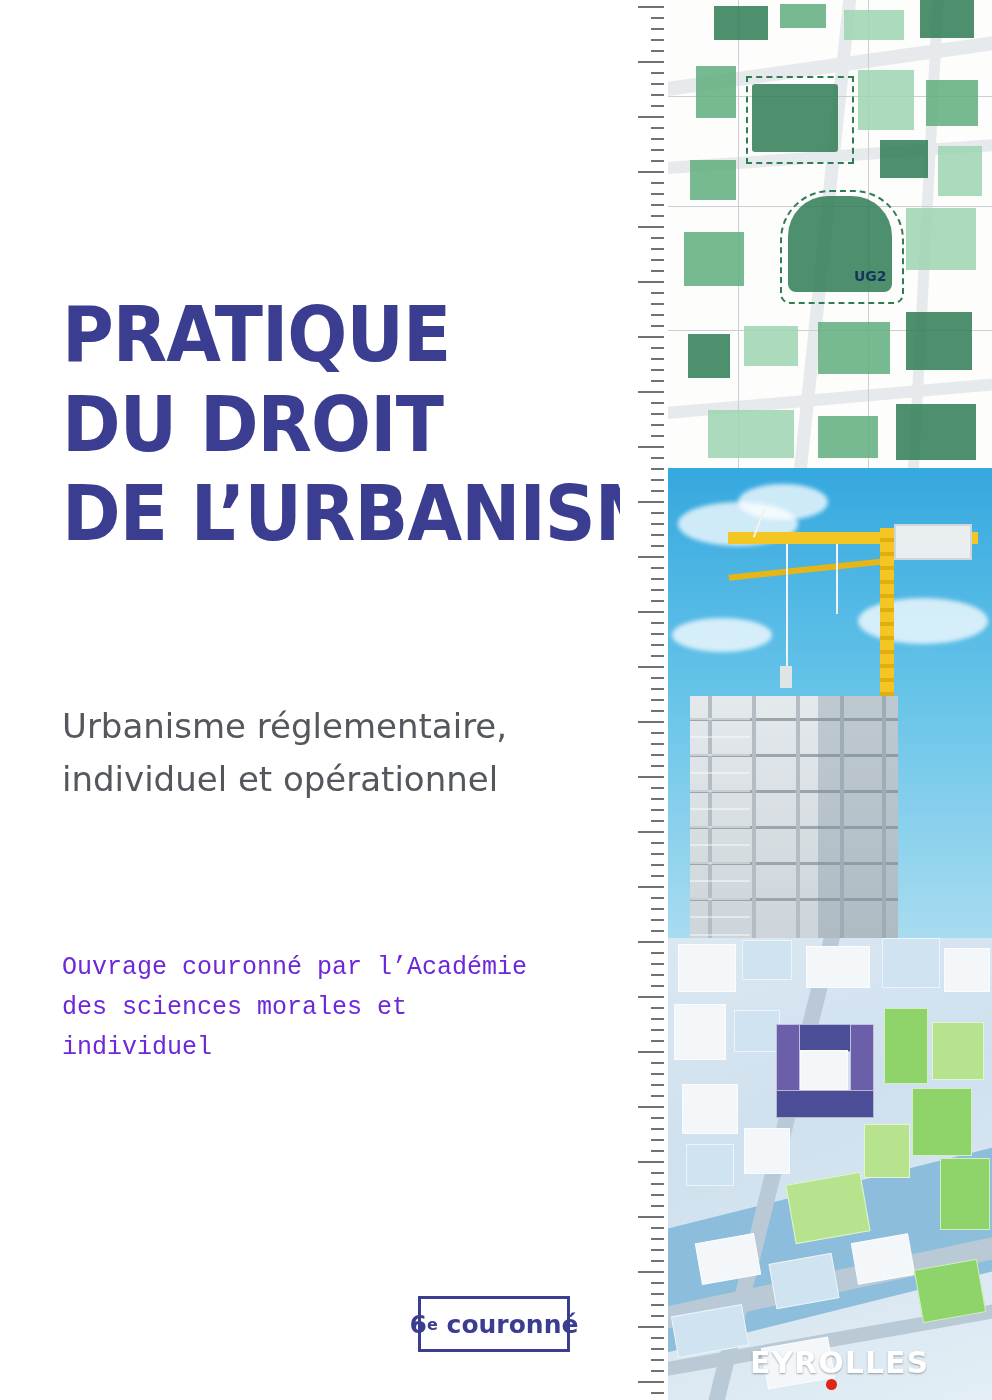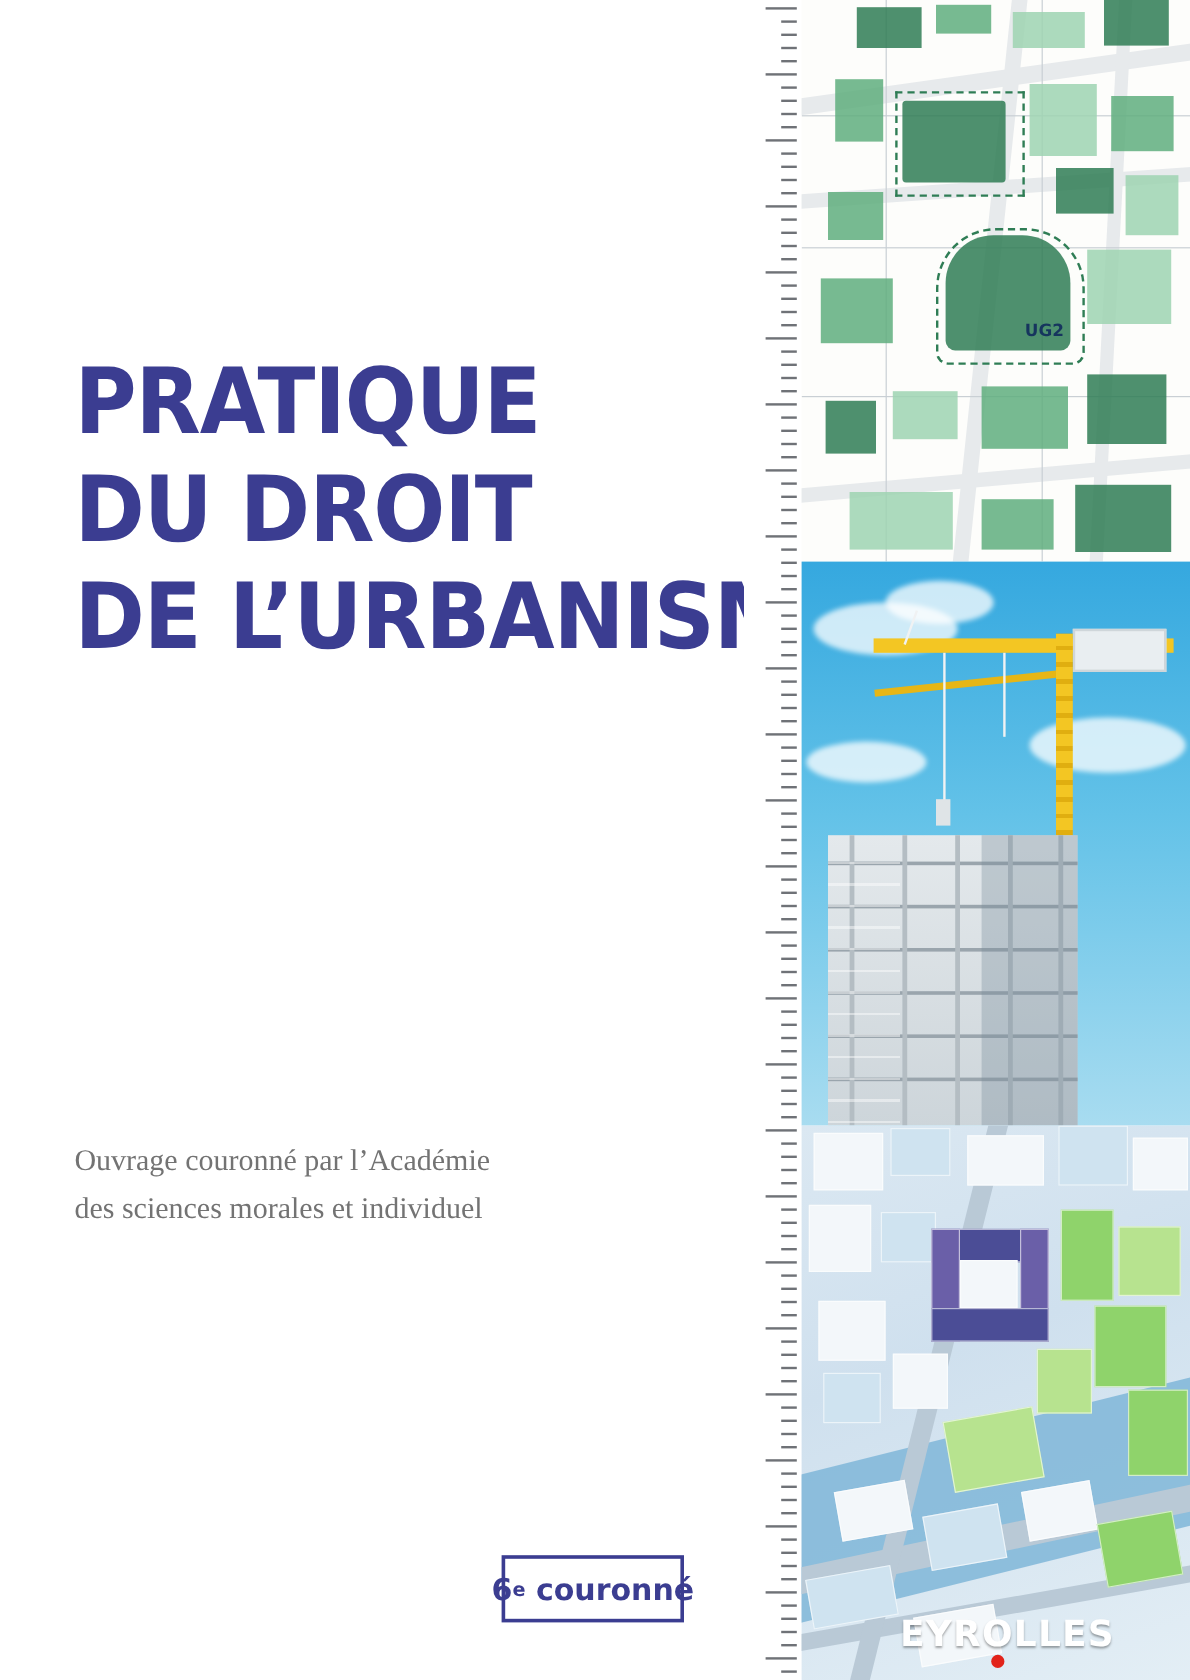--- a/index.html
+++ b/index.html
@@ -70,24 +70,24 @@
     color: #55575e;
   }
 
   .award-block {
     position: absolute;
     left: 62px;
     top: 948px;
     width: 500px;
   }
   .award-line {
-    font-family: Liberation Serif, serif;
+    font-family: Liberation Mono, monospace;
     font-size: 25px;
     line-height: 1.6;
-    color: #737373;
+    color: #6d28d9;
   }
 
   .edition-badge {
     position: absolute;
     left: 418px;
     top: 1296px;
     width: 152px;
     height: 56px;
     border: 3px solid #3b3d91;
     box-sizing: border-box;
@@ -339,20 +339,22 @@
   <div class="left-col">
 
 
     <div class="title-block">
       <div class="title-line">PRATIQUE</div>
       <div class="title-line">DU DROIT</div>
       <div class="title-line">DE L’URBANISME</div>
     </div>
 
     <div class="subtitle-block">
+      <div class="subtitle-line">Urbanisme réglementaire,</div>
+      <div class="subtitle-line">individuel et opérationnel</div>
     </div>
 
     <div class="award-block">
       <div class="award-line">Ouvrage couronné par l’Académie</div>
       <div class="award-line">des sciences morales et individuel</div>
     </div>
 
     <div class="edition-badge">
       <span>6</span><sup>e</sup>&nbsp;<span>couronné</span>
     </div>

